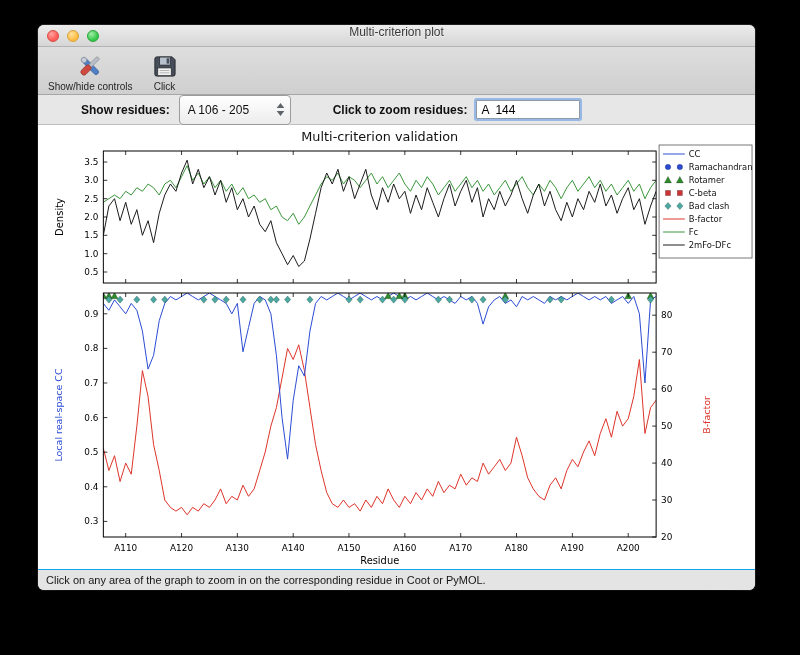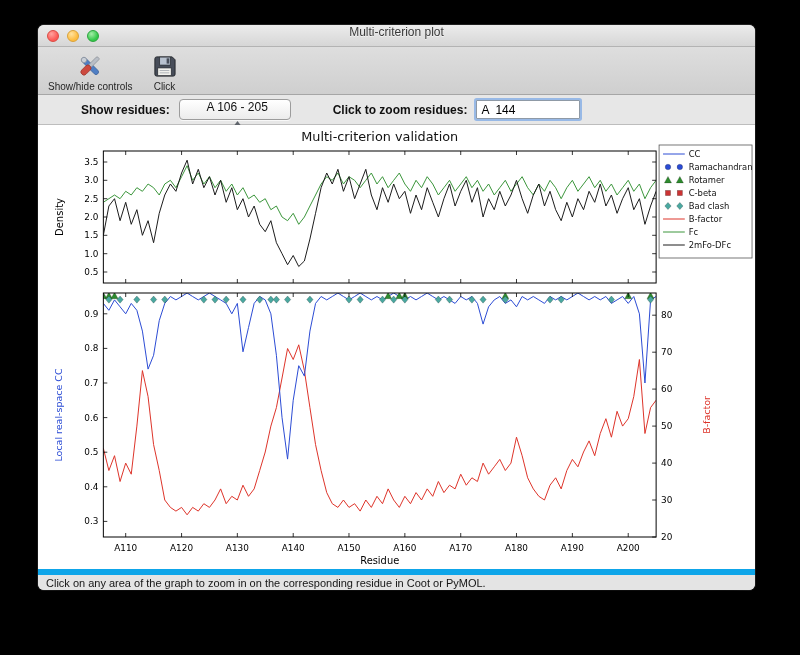--- a/index.html
+++ b/index.html
@@ -23,31 +23,31 @@
            text-shadow: 0 1px 0 rgba(255,255,255,.65); }
   .toolbar { height: 48px; flex: 0 0 auto; background: linear-gradient(#dedede, #cfcfcf);
              border-bottom: 1px solid #a6a6a6; display: flex; align-items: center;
              padding: 3px 10px 0; gap: 17px; }
   .tool { display: flex; flex-direction: column; align-items: center; cursor: default; }
   .tool-icon { width: 30px; height: 28px; display: flex; align-items: center; justify-content: center; }
   .tool-label { font-size: 10px; color: #262626; margin-top: 1px; white-space: nowrap; }
   .controls { height: 30px; flex: 0 0 auto; background: #e7e7e7; border-bottom: 1px solid #bdbdbd;
               display: flex; align-items: center; padding: 0 10px; gap: 9px; }
   .ctl-label { font-size: 12px; font-weight: bold; color: #101010; white-space: nowrap; margin-left: 33px; }
-  .combo { height: 21px; min-width: 112px; background: linear-gradient(#ffffff, #ececec);
+  .combo { height: 30px; min-width: 112px; background: linear-gradient(#ffffff, #ececec);
            border: 1px solid #9c9c9c; border-radius: 4px; display: flex; align-items: center;
-           padding: 0 3px 0 8px; gap: 6px; box-shadow: 0 1px 0 rgba(255,255,255,.7); cursor: default; flex-direction: column; }
+           padding: 0 3px 0 8px; gap: 6px; box-shadow: 0 1px 0 rgba(255,255,255,.7); cursor: default; }
   .combo-text { font-size: 12px; color: #101010; flex: 1; white-space: pre; }
   .stepper { width: 12px; height: 15px; display: flex; align-items: center; justify-content: center; }
   .zoom-input { width: 104px; height: 19px; border: 1px solid #8f9aa6; background: #fff;
                 font: 12px "Liberation Sans", sans-serif; padding: 0 4px; white-space: pre;
                 outline: none; box-shadow: 0 0 0 2px rgba(125,170,230,.75); border-radius: 1px; }
   .figure { flex: 1 1 auto; background: #fff; position: relative; overflow: hidden; padding-left: 8px; }
   .figure svg { display: block; width: 100%; height: 100%; }
-  .statusbar { height: 21px; flex: 0 0 auto; background: #e4e4e4; border-top: 6px solid #0ea5e9;
+  .statusbar { height: 21px; flex: 0 0 auto; background: #e4e4e4; border-top: 1px solid #0ea5e9;
                display: flex; align-items: center; padding: 0 8px; font-size: 11px; color: #151515; }
 </style>
 </head>
 <body>
 
 <div class="window">
 
   <div class="titlebar">
     <div class="traffic-lights">
       <span class="tl red"></span>

